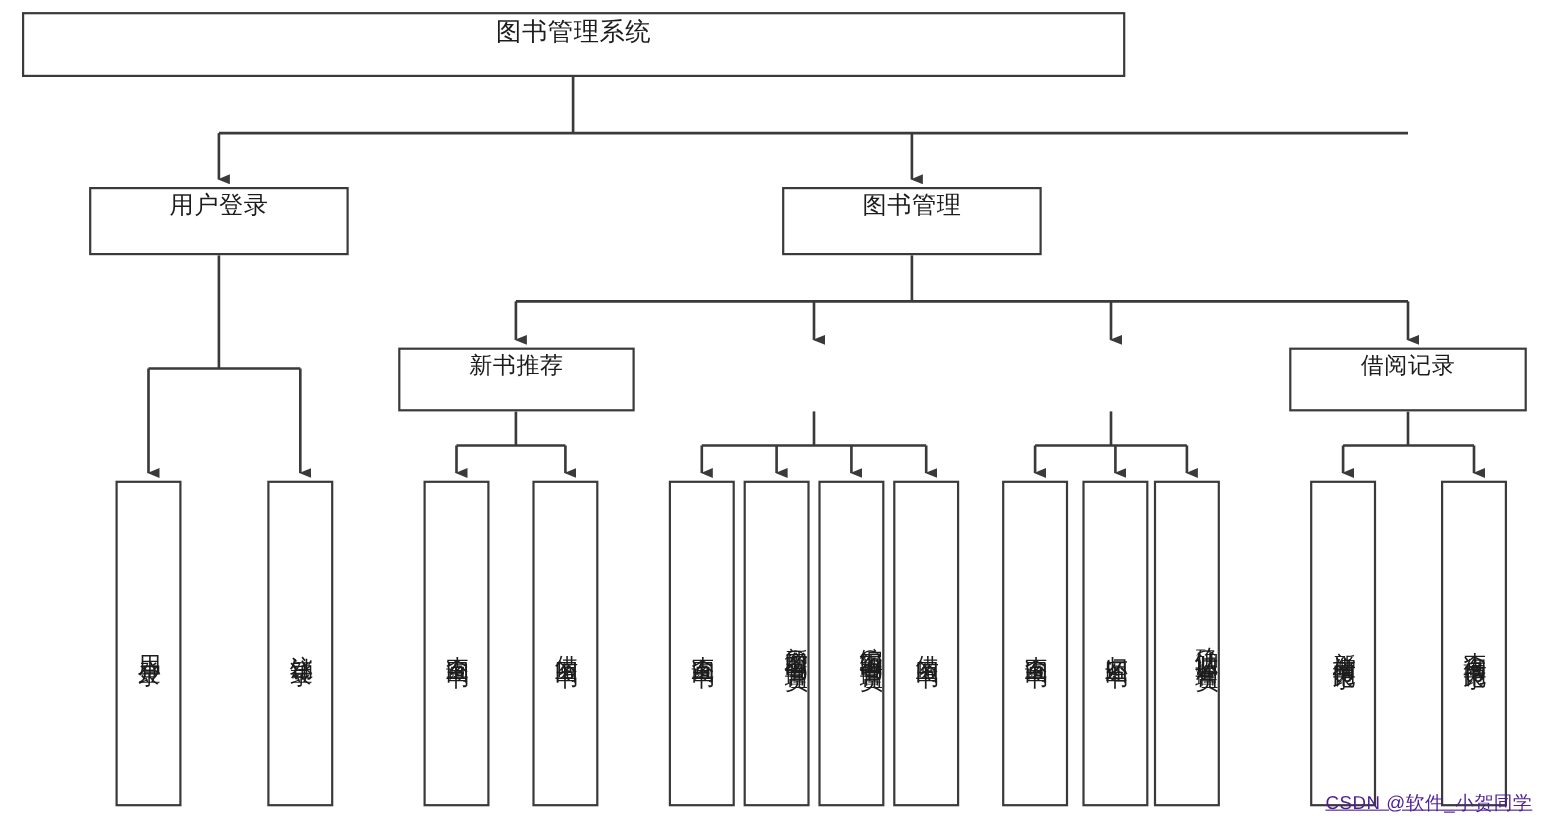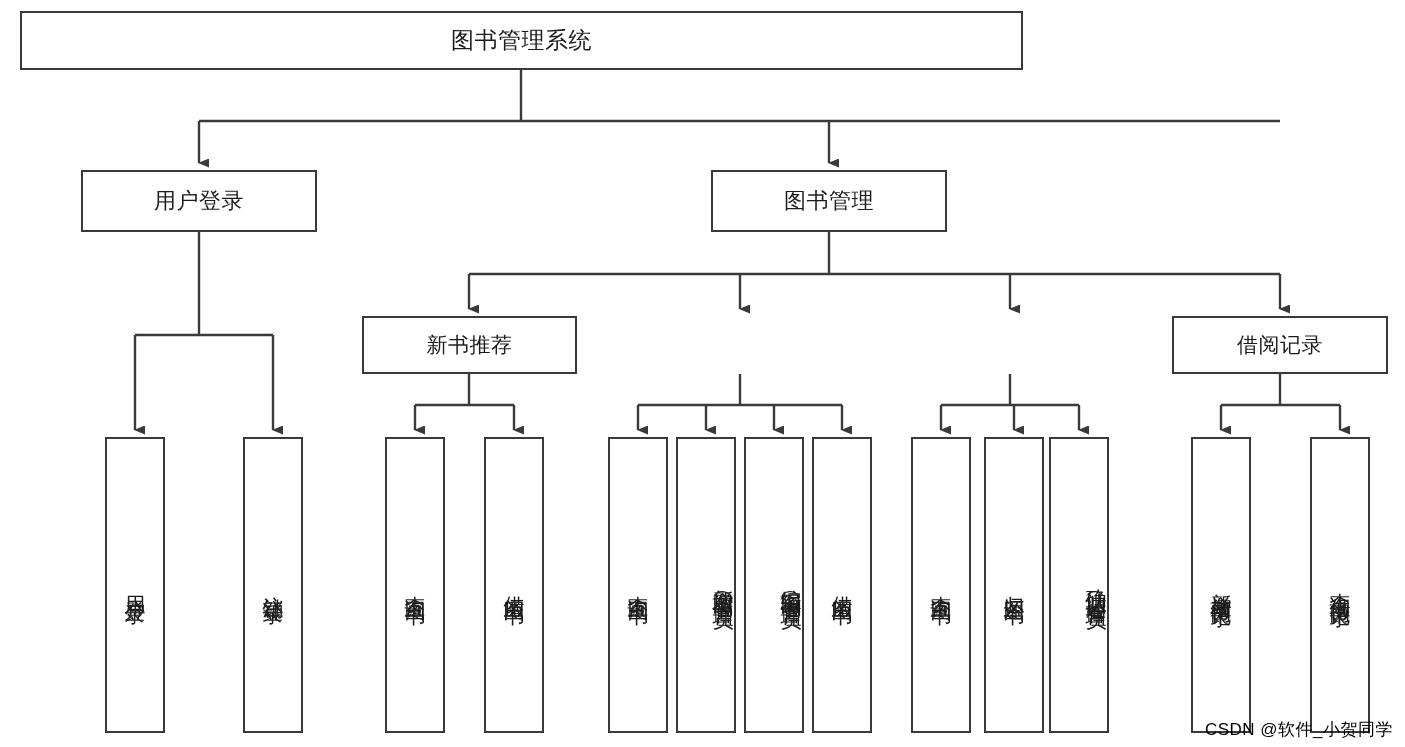--- a/index.html
+++ b/index.html
@@ -16,21 +16,20 @@
     height: 747px;
     background: #ffffff;
     overflow: hidden;
   }
   .node {
     position: absolute;
     box-sizing: border-box;
     border: 2px solid #3a3a3a;
     background: #ffffff;
     display: flex;
-    align-items: center;
     justify-content: center;
     color: #1c1c1c;
     letter-spacing: 0.5px;
   }
   .node.root {
     font-size: 23px;
   }
   .node.lvl2 {
     font-size: 22px;
   }
@@ -57,23 +56,24 @@
     top: 0;
     width: 1405px;
     height: 747px;
     pointer-events: none;
   }
   .watermark {
     position: absolute;
     right: 12px;
     bottom: 6px;
     font-size: 17px;
-    color: #000000;
+    color: #4c1d95;
     letter-spacing: 0.5px;
     white-space: nowrap;
+    text-decoration: underline;
   }
 </style>
 </head>
 <body>
 
 <div id="canvas">
 
   <svg class="svg-layer" viewBox="0 0 1405 747" xmlns="http://www.w3.org/2000/svg">
     <defs>
       <marker id="arrow" markerWidth="9" markerHeight="11" refX="4.5" refY="10" orient="auto" markerUnits="userSpaceOnUse">

